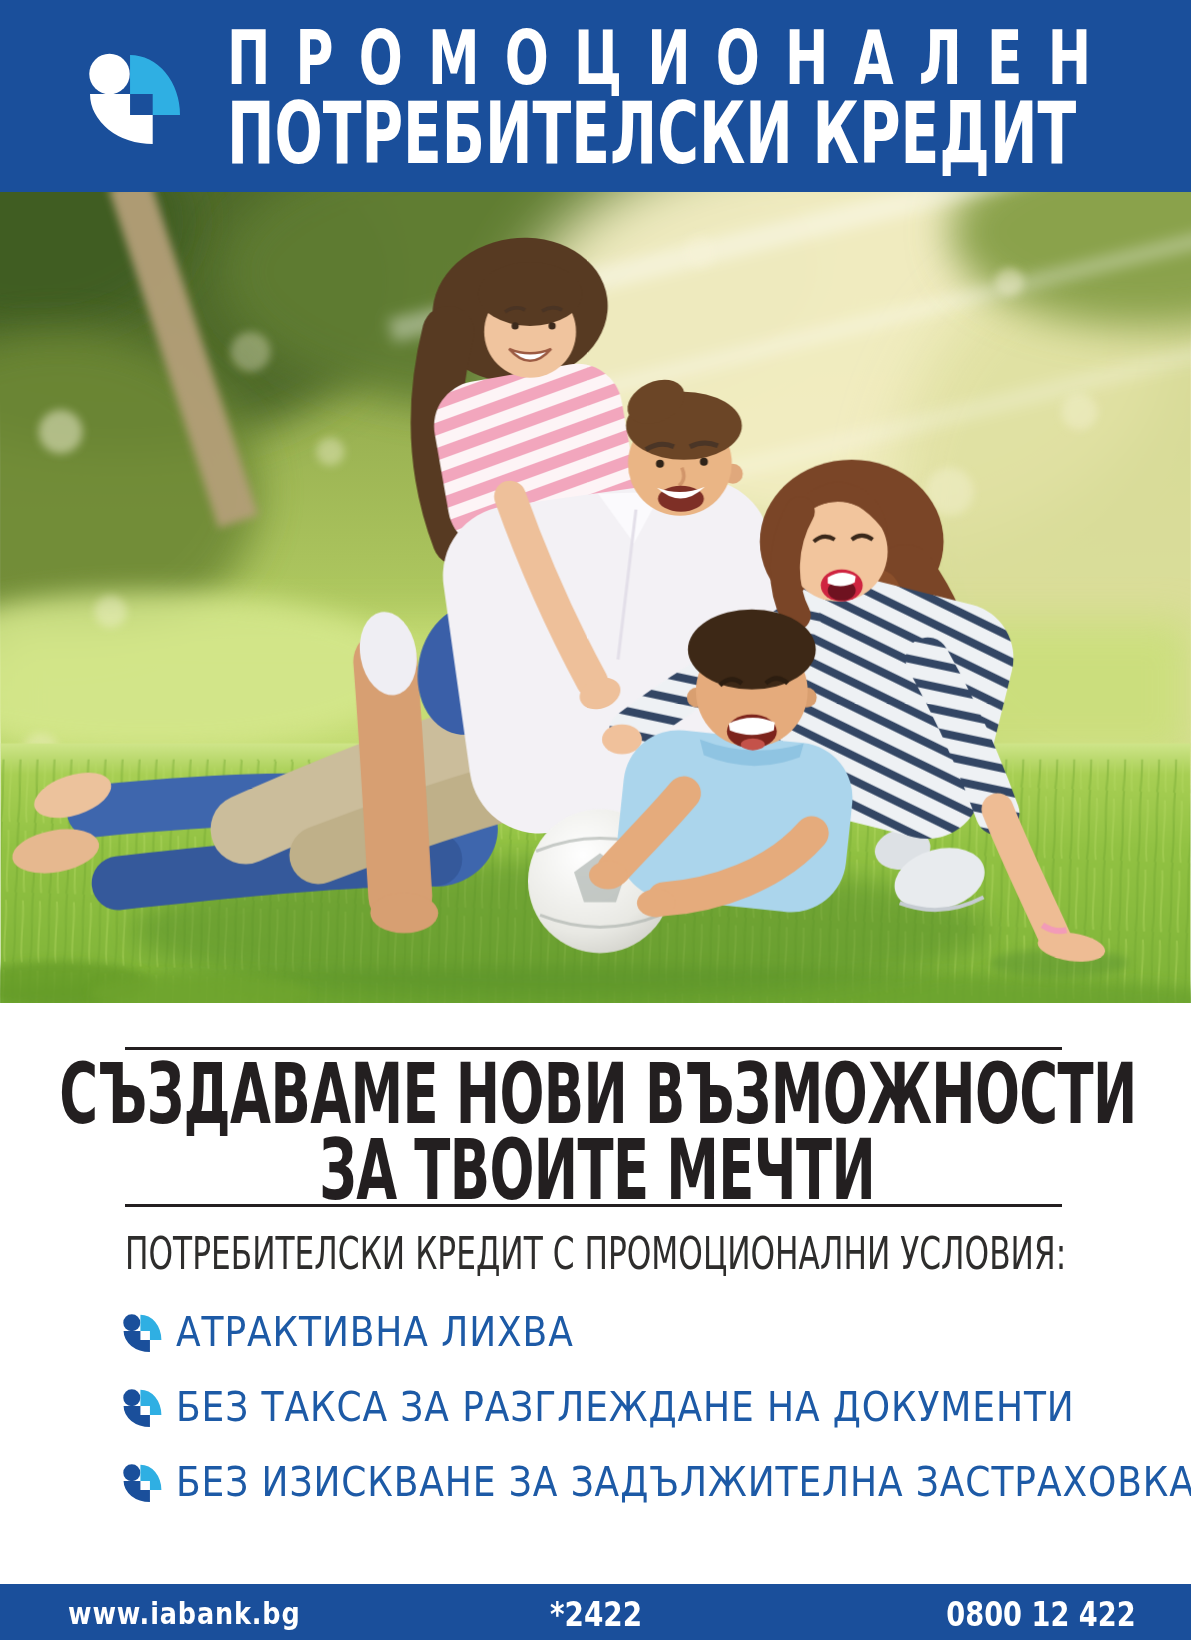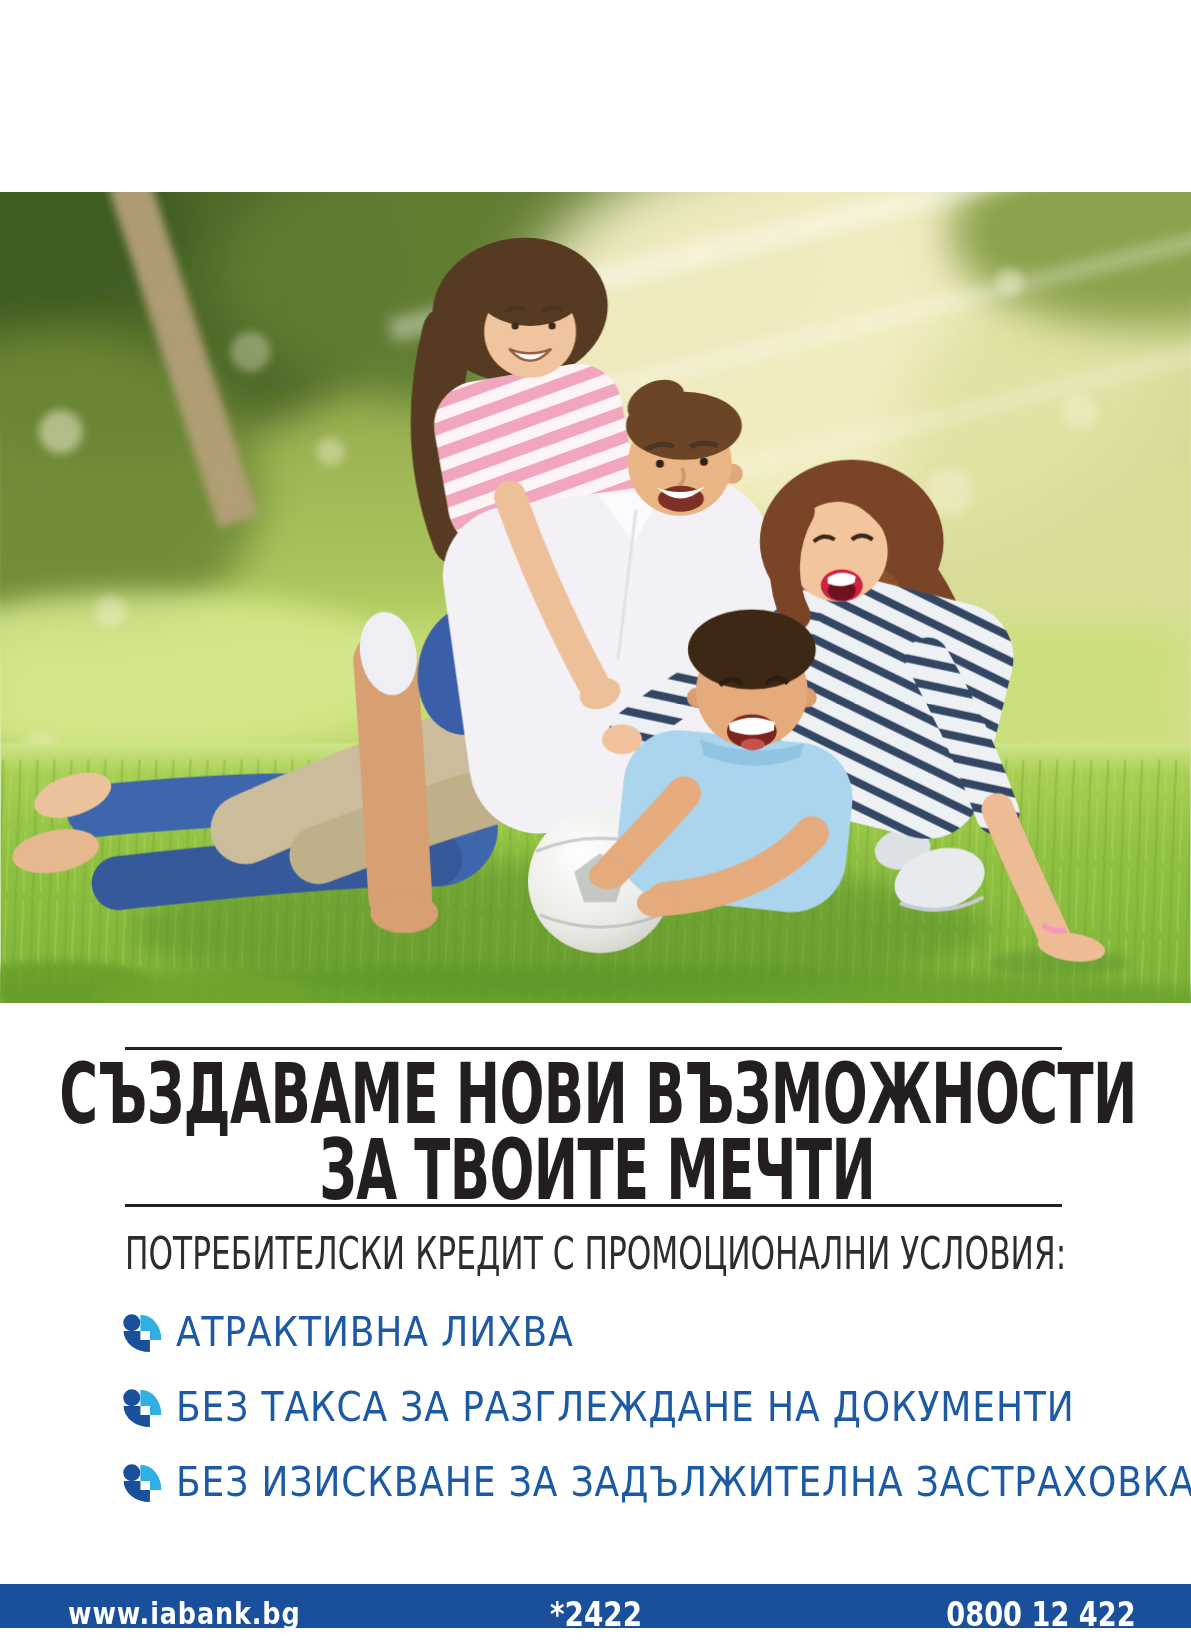--- a/index.html
+++ b/index.html
@@ -38,32 +38,43 @@
   .benefits{position:absolute;left:111px;top:1300px;margin:0;padding:0;list-style:none;}
   .benefits li{display:flex;align-items:center;height:63px;margin-bottom:12px;gap:2px;}
   .bullet-svg{width:63px;height:63px;flex:0 0 63px;}
   .bullet-svg .main{fill:#1a4f9b;}
   .bullet-svg .accent{fill:#2fafe3;}
   .benefit-label{display:block;width:max-content;white-space:nowrap;color:#1d5aa6;
                  font-size:40px;line-height:46px;letter-spacing:1px;
                  transform:scaleX(.90);transform-origin:left center;}
 
   
-  .footer{position:absolute;left:0;top:1584px;width:1191px;height:44px;background:#1a4f9b;}
+  .footer{position:absolute;left:0;top:1584px;width:1191px;height:56px;background:#1a4f9b;}
   .footer span{position:absolute;top:0;height:60px;line-height:60px;color:#ffffff;font-weight:bold;
                white-space:nowrap;}
   .f-site{left:68px;font-size:30px;letter-spacing:1px;transform:scaleX(.85);transform-origin:left center;}
   .f-short{left:50%;font-size:34px;transform:translateX(-50%) scaleX(.82);transform-origin:center center;}
   .f-phone{right:55px;font-size:34px;transform:scaleX(.80);transform-origin:right center;}
 </style>
 </head>
 <body>
 
 <div class="page">
 
+  <header class="topbar">
+    <svg class="logo-svg" viewBox="0 0 100 100" aria-hidden="true">
+      <circle class="main" cx="33" cy="36" r="13.5"></circle>
+      <path class="accent" d="M46.7,23.3 A33.3,40 0 0 1 80,63.3 L61.8,63.3 L61.8,49.3 L46.7,49.3 Z"></path>
+      <path class="main" d="M61.8,82.7 A41.8,33.4 0 0 1 20,49.3 L46.7,49.3 L46.7,63.3 L61.8,63.3 Z"></path>
+    </svg>
+    <div class="head-titles">
+      <span class="head-line1">ПРОМОЦИОНАЛЕН</span>
+      <span class="head-line2">ПОТРЕБИТЕЛСКИ КРЕДИТ</span>
+    </div>
+  </header>
 
   <div class="photo">
     <svg width="1191" height="811" viewBox="0 0 1191 812" aria-hidden="true">
       <defs>
         <linearGradient id="bgG" x1="0" y1="0" x2="0" y2="1">
           <stop offset="0" stop-color="#7e9440"></stop>
             <stop offset=".45" stop-color="#a9c25c"></stop>
           <stop offset=".62" stop-color="#b9d468"></stop>
             <stop offset="1" stop-color="#8abc3e"></stop>
         </linearGradient>

